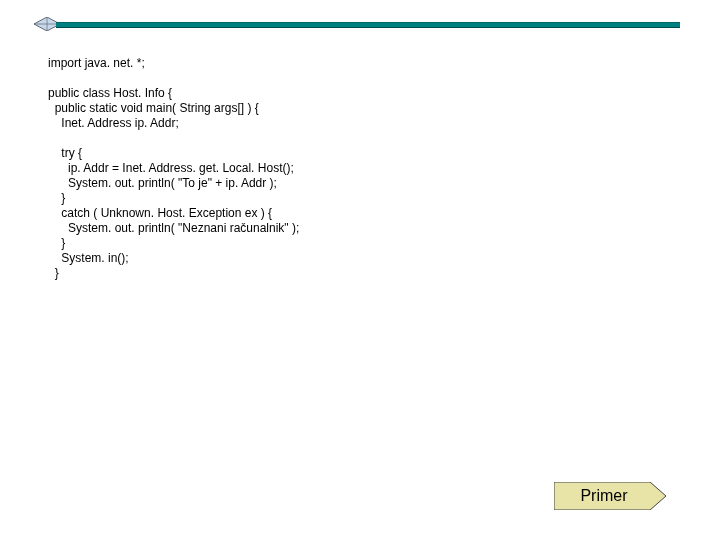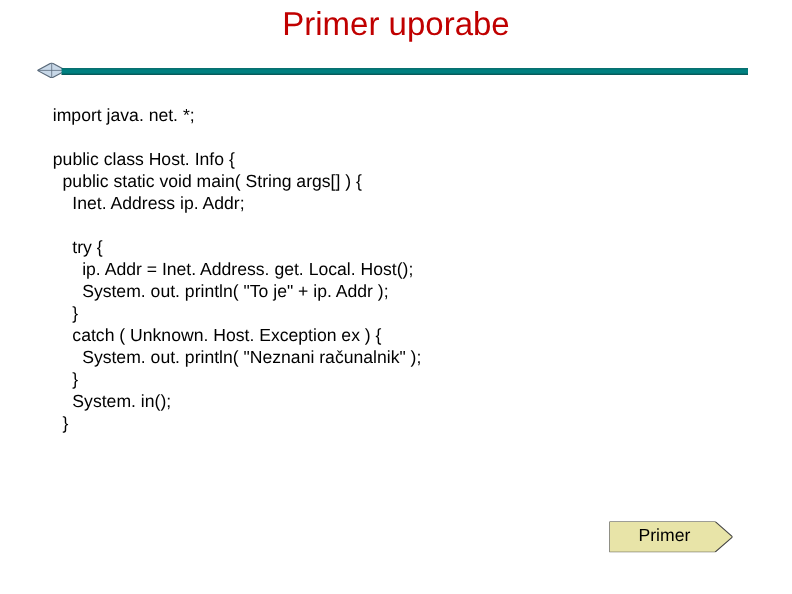--- a/index.html
+++ b/index.html
@@ -47,21 +47,21 @@
     position: absolute;
     left: 18px;
     top: 3px;
     width: 26px;
     height: 14px;
   }
   .diamond svg { display: block; }
   .code {
     margin-left: 48px;
     margin-top: 20px;
-    font-size: 16px;
+    font-size: 12px;
     color: #000;
     line-height: 1.25;
     white-space: pre;
     font-family: Arial, Helvetica, sans-serif;
   }
   .primer-btn {
     position: absolute;
     right: 54px;
     bottom: 44px;
     width: 112px;
@@ -76,21 +76,20 @@
     justify-content: center;
     font-size: 16px;
     color: #000;
   }
 </style>
 </head>
 <body>
 
 <div class="slide">
 
-  <h1 class="title">Primer uporabe</h1>
 
   <div class="rule-wrap">
     <div class="diamond">
       <svg width="26" height="14" viewBox="0 0 26 14">
         <polygon points="13,0 26,7 13,14 0,7" fill="#c8d8e8" stroke="#5a6a7a" stroke-width="1"></polygon>
         <line x1="0" y1="7" x2="26" y2="7" stroke="#5a6a7a" stroke-width="0.7"></line>
         <line x1="13" y1="0" x2="13" y2="14" stroke="#5a6a7a" stroke-width="0.7"></line>
       </svg>
     </div>
     <div class="rule"></div>

